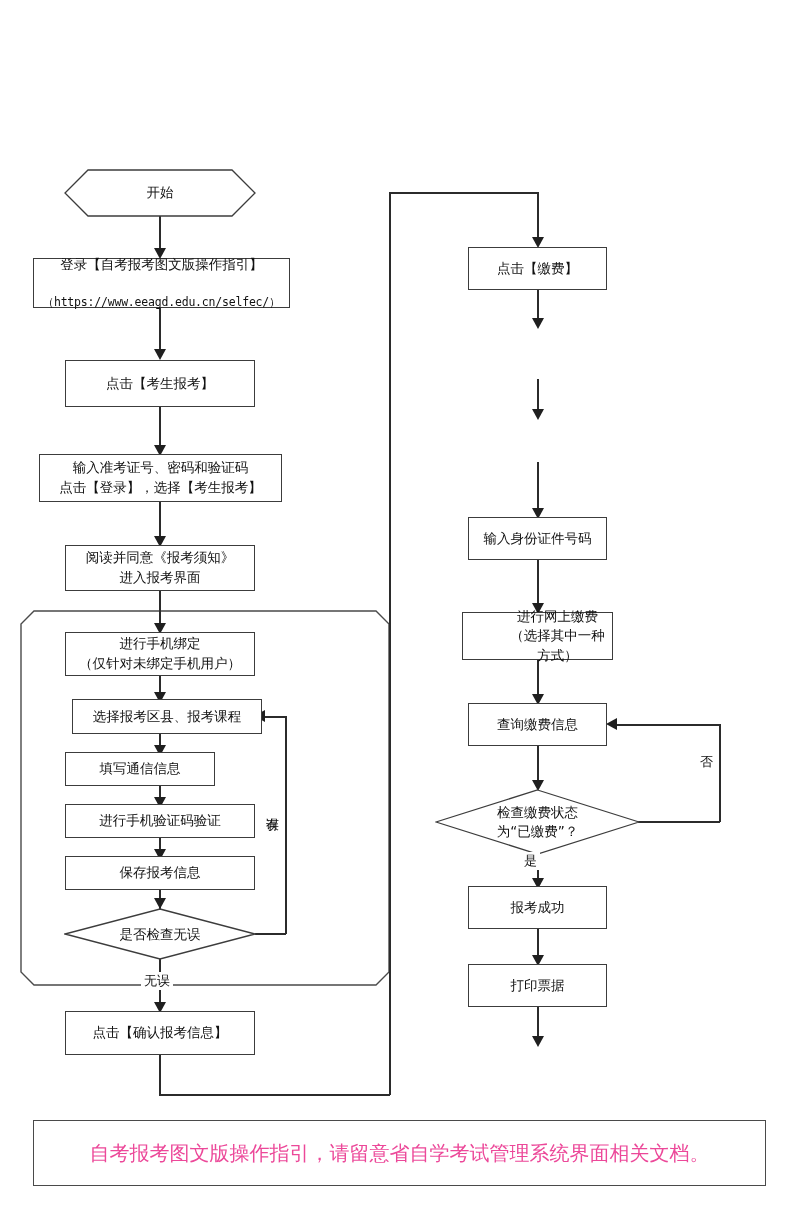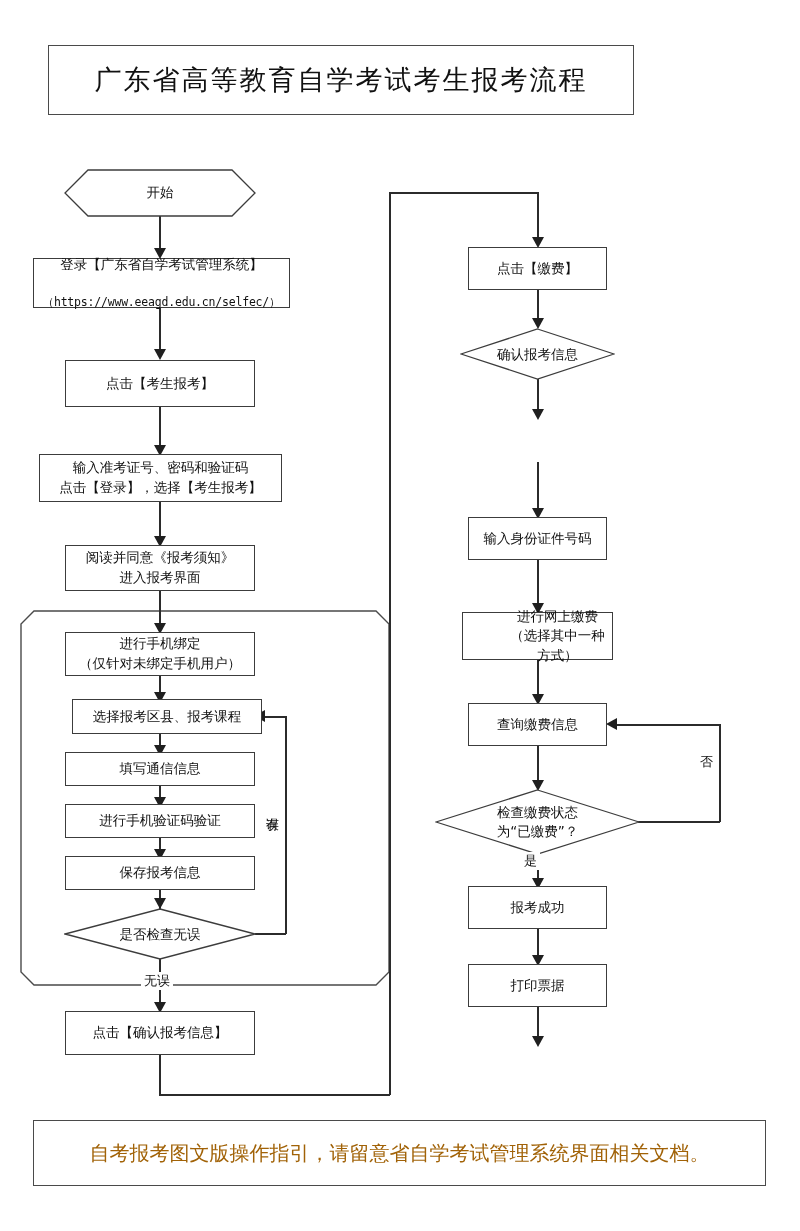--- a/index.html
+++ b/index.html
@@ -34,21 +34,21 @@
   .footer-box{
     position:absolute;
     left:33px; top:1120px;
     width:733px; height:66px;
     border:1px solid #4a4a4a;
     box-sizing:border-box;
     display:flex; align-items:center; justify-content:center;
   }
   .footer-text{
     font-size:20px;
-    color:#a16207;
+    color:#ec4899;
     white-space:nowrap;
   }
   
   .node{
     position:absolute;
     box-sizing:border-box;
     display:flex;
     align-items:center;
     justify-content:center;
     text-align:center;
@@ -132,43 +132,40 @@
   .edgelabel.vert{
     writing-mode:vertical-rl;
     padding:3px 0;
   }
 </style>
 </head>
 <body>
 
 <div id="page">
 
-  <div class="title-box">
-    <div class="title-text">广东省高等教育自学考试考生报考流程</div>
-  </div>
 
   <div class="groupframe" style="left:20px;top:610px;">
     <svg width="370" height="380" viewBox="0 0 370 380" xmlns="http://www.w3.org/2000/svg">
       <path d="M 14 1 L 356 1 L 369 14 L 369 362 L 356 375 L 14 375 L 1 362 L 1 14 Z" fill="none" stroke="#4a4a4a" stroke-width="1.4"></path>
     </svg>
   </div>
 
   <div class="hexwrap" style="left:64px;top:169px;width:192px;height:48px;">
     <svg width="192" height="48" viewBox="0 0 192 48" xmlns="http://www.w3.org/2000/svg">
       <polygon points="24,1 168,1 191,24 168,47 24,47 1,24" fill="#ffffff" stroke="#3c3c3c" stroke-width="1.3"></polygon>
     </svg>
     <div class="hexlabel">开始</div>
   </div>
 
   <div class="conn v" style="left:159px;top:216px;height:38px;"></div>
   <div class="arrow down" style="left:154px;top:248px;"></div>
 
   <div class="node rect urlbox" style="left:33px;top:258px;width:257px;height:50px;">
     <div class="lbl">
-      <span class="line1">登录【广东省自学考试管理系统】</span>
+      <span class="line1">登录【自考报考图文版操作指引】</span>
       <span class="line2">（https://www.eeagd.edu.cn/selfec/）</span>
     </div>
   </div>
 
   <div class="conn v" style="left:159px;top:308px;height:47px;"></div>
   <div class="arrow down" style="left:154px;top:349px;"></div>
 
   <div class="node rect" style="left:65px;top:360px;width:190px;height:47px;">
     <div class="lbl">点击【考生报考】</div>
   </div>
@@ -200,21 +197,21 @@
   <div class="conn v" style="left:159px;top:676px;height:23px;"></div>
   <div class="arrow down" style="left:154px;top:692px;"></div>
 
   <div class="node rect" style="left:65px;top:699px;width:190px;height:35px;margin-left:7px;">
     <div class="lbl">选择报考区县、报考课程</div>
   </div>
 
   <div class="conn v" style="left:159px;top:734px;height:22px;"></div>
   <div class="arrow down" style="left:154px;top:745px;"></div>
 
-  <div class="node rect" style="left:65px;top:752px;width:190px;height:34px;">
+  <div class="node rect" style="left:65px;top:752px;width:150px;height:34px;">
     <div class="lbl">填写通信信息</div>
   </div>
 
   <div class="conn v" style="left:159px;top:786px;height:22px;"></div>
   <div class="arrow down" style="left:154px;top:797px;"></div>
 
   <div class="node rect" style="left:65px;top:804px;width:190px;height:34px;">
     <div class="lbl">进行手机验证码验证</div>
   </div>
 
@@ -256,26 +253,20 @@
   <div class="conn v" style="left:537px;top:192px;height:53px;"></div>
   <div class="arrow down" style="left:532px;top:237px;"></div>
 
   <div class="node rect" style="left:468px;top:247px;width:139px;height:43px;">
     <div class="lbl">点击【缴费】</div>
   </div>
 
   <div class="conn v" style="left:537px;top:290px;height:36px;"></div>
   <div class="arrow down" style="left:532px;top:318px;"></div>
 
-  <div class="dmwrap" style="left:460px;top:328px;width:155px;height:52px;">
-    <svg width="155" height="52" viewBox="0 0 155 52" xmlns="http://www.w3.org/2000/svg">
-      <polygon points="77.5,1 154,26 77.5,51 1,26" fill="#ffffff" stroke="#3c3c3c" stroke-width="1.3"></polygon>
-    </svg>
-    <div class="dmlabel">确认报考信息</div>
-  </div>
 
   <div class="conn v" style="left:537px;top:379px;height:37px;"></div>
   <div class="arrow down" style="left:532px;top:409px;"></div>
 
 
   <div class="conn v" style="left:537px;top:462px;height:54px;"></div>
   <div class="arrow down" style="left:532px;top:508px;"></div>
 
   <div class="node rect" style="left:468px;top:517px;width:139px;height:43px;">
     <div class="lbl">输入身份证件号码</div>

